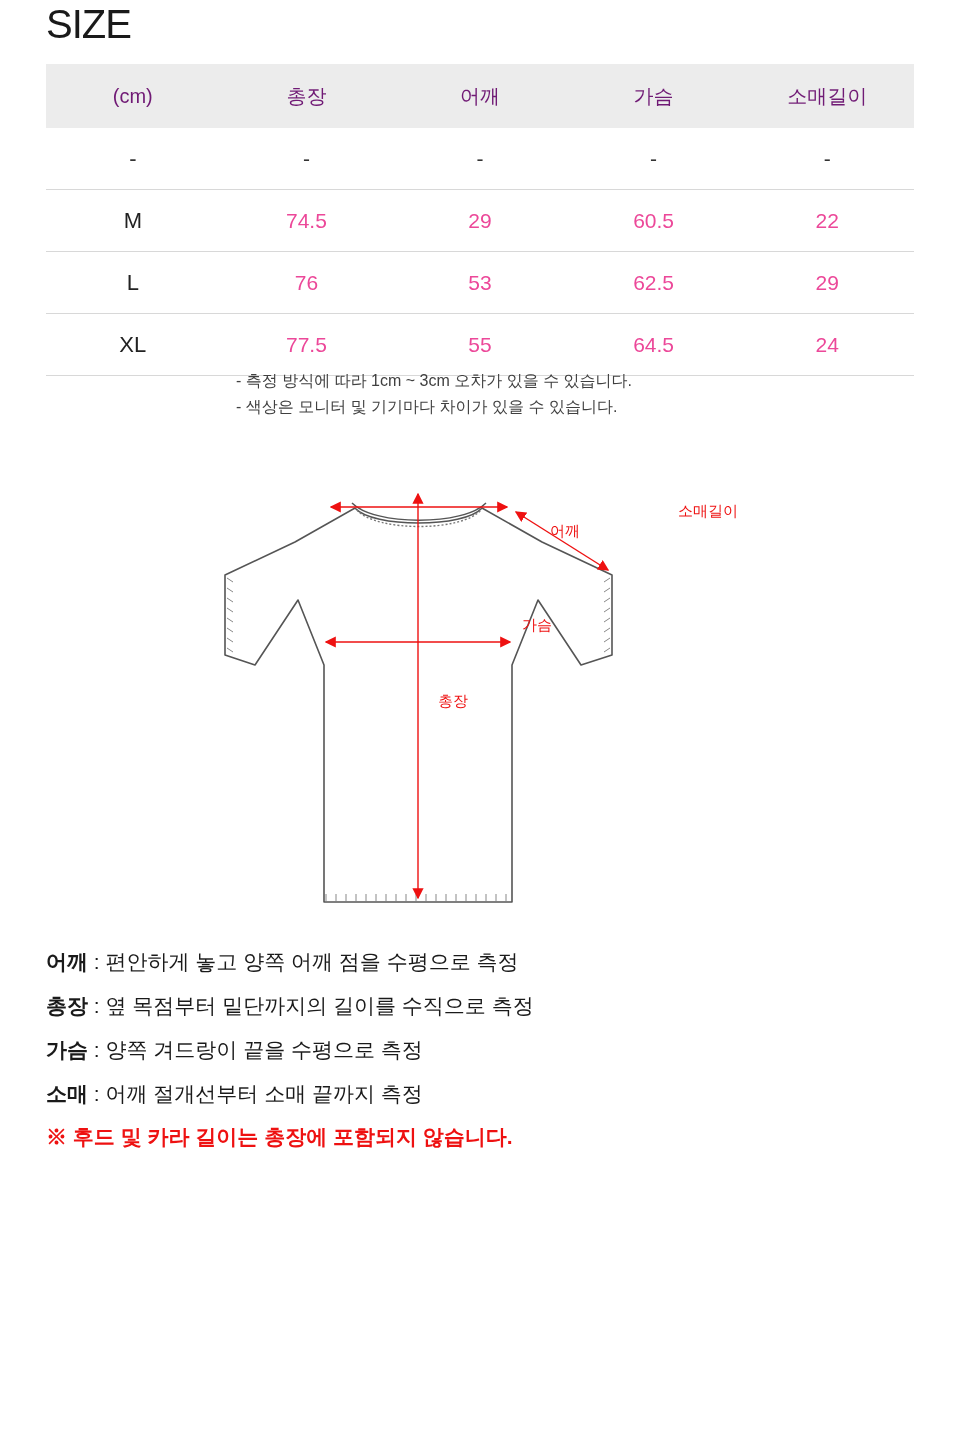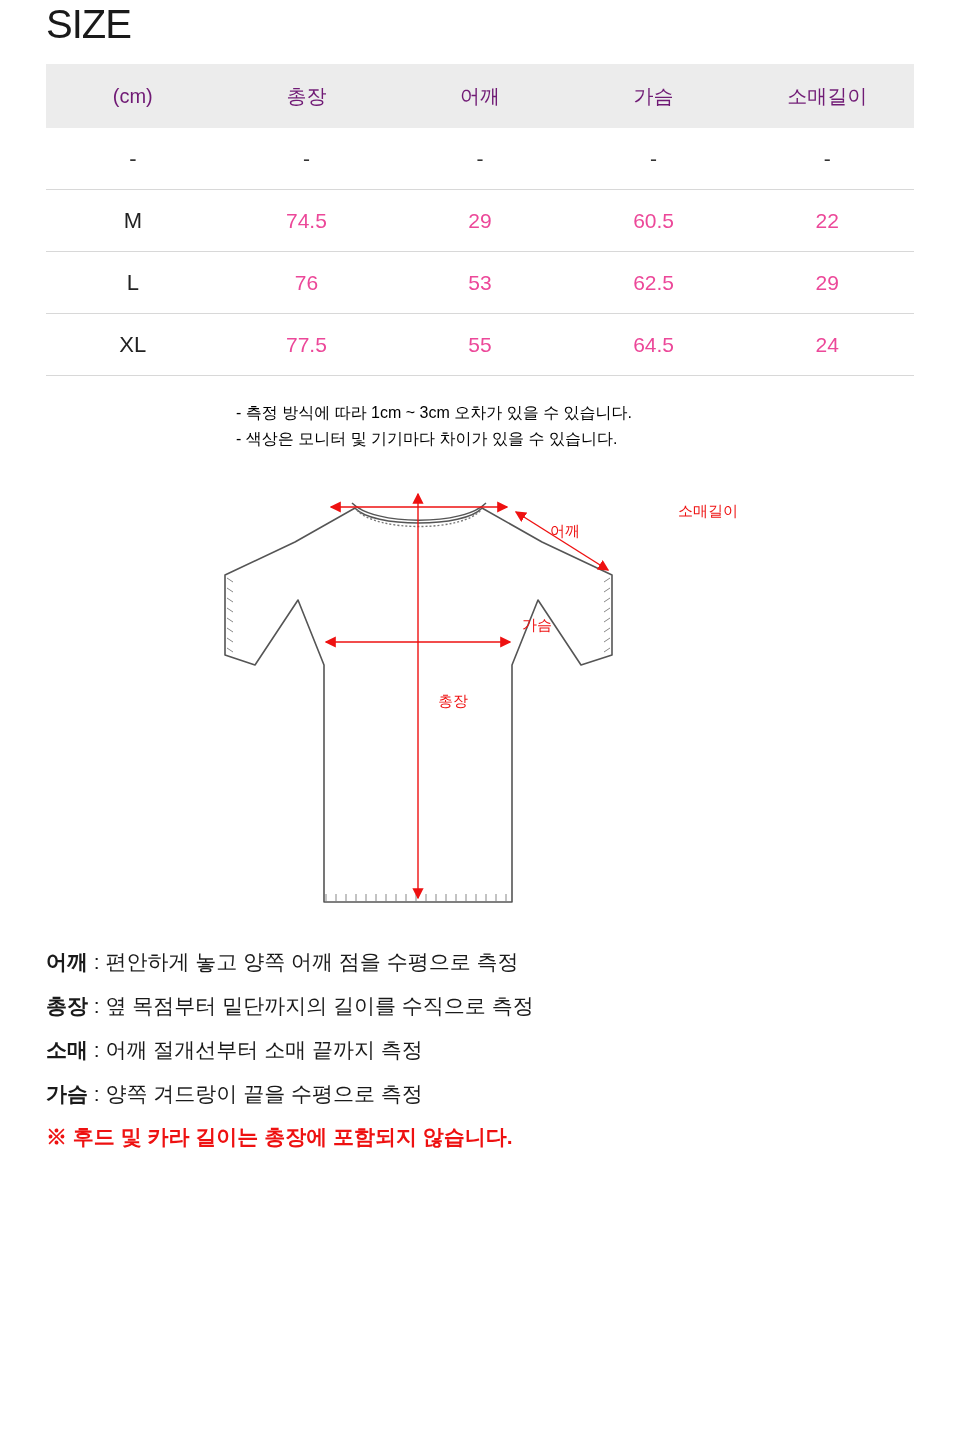--- a/index.html
+++ b/index.html
@@ -59,24 +59,24 @@
     color: #333333;
   }
   .size-table td.size-label {
     font-size: 22px;
     color: #222222;
   }
   
   .table-notes {
     position: absolute;
     left: 236px;
-    top: 400px;
+    top: 368px;
     font-size: 16px;
     line-height: 26px;
-    color: #000000;
+    color: #404040;
   }
   .table-notes div {
     white-space: nowrap;
   }
   
   .diagram {
     position: absolute;
     left: 200px;
     top: 470px;
     width: 570px;
@@ -258,21 +258,21 @@
   </div>
 
   <div class="desc">
     <div class="desc-row">
       <span class="k">어깨</span><span> : 편안하게 놓고 양쪽 어깨 점을 수평으로 측정</span>
     </div>
     <div class="desc-row">
       <span class="k">총장</span><span> : 옆 목점부터 밑단까지의 길이를 수직으로 측정</span>
     </div>
     <div class="desc-row">
+      <span class="k">가슴</span><span> : 양쪽 겨드랑이 끝을 수평으로 측정</span>
+    </div>
+    <div class="desc-row">
       <span class="k">소매</span><span> : 어깨 절개선부터 소매 끝까지 측정</span>
-    </div>
-    <div class="desc-row">
-      <span class="k">가슴</span><span> : 양쪽 겨드랑이 끝을 수평으로 측정</span>
     </div>
     <div class="desc-note">※ 후드 및 카라 길이는 총장에 포함되지 않습니다.</div>
   </div>
 
 </div>
 
 </body></html>

